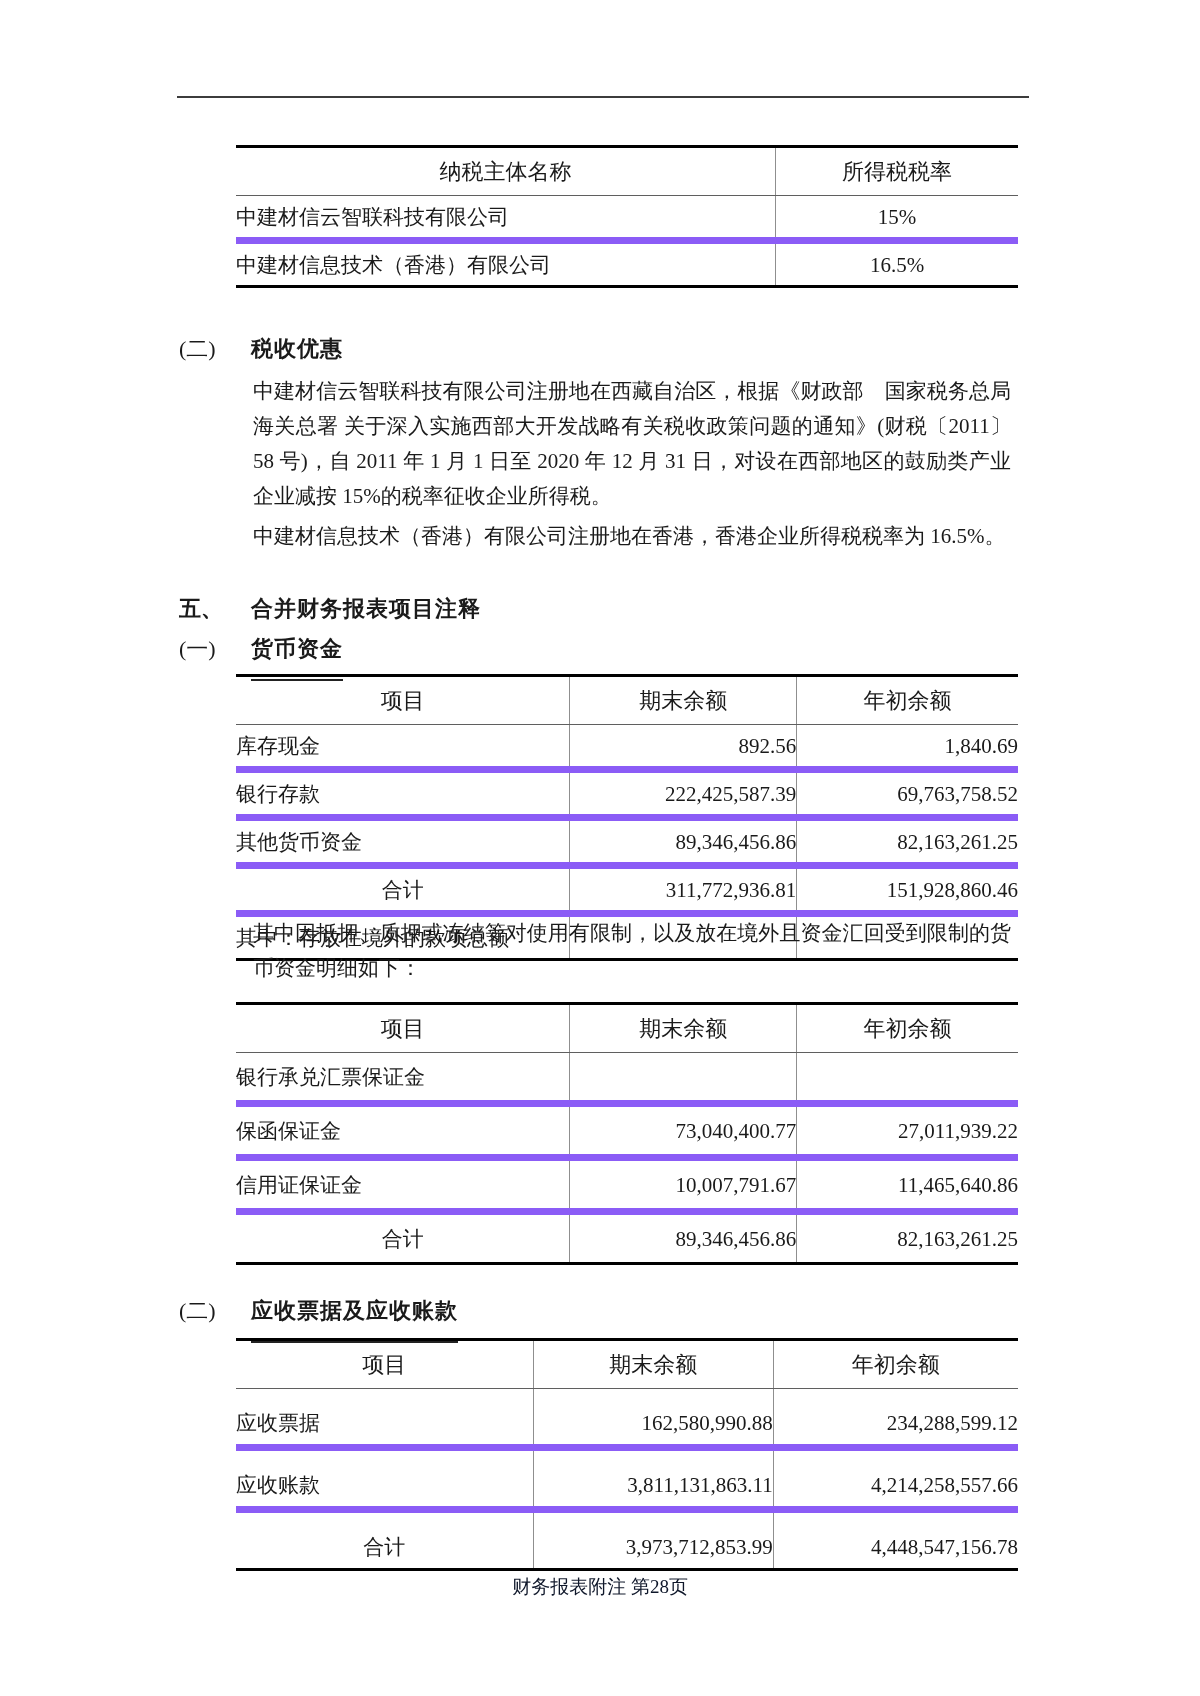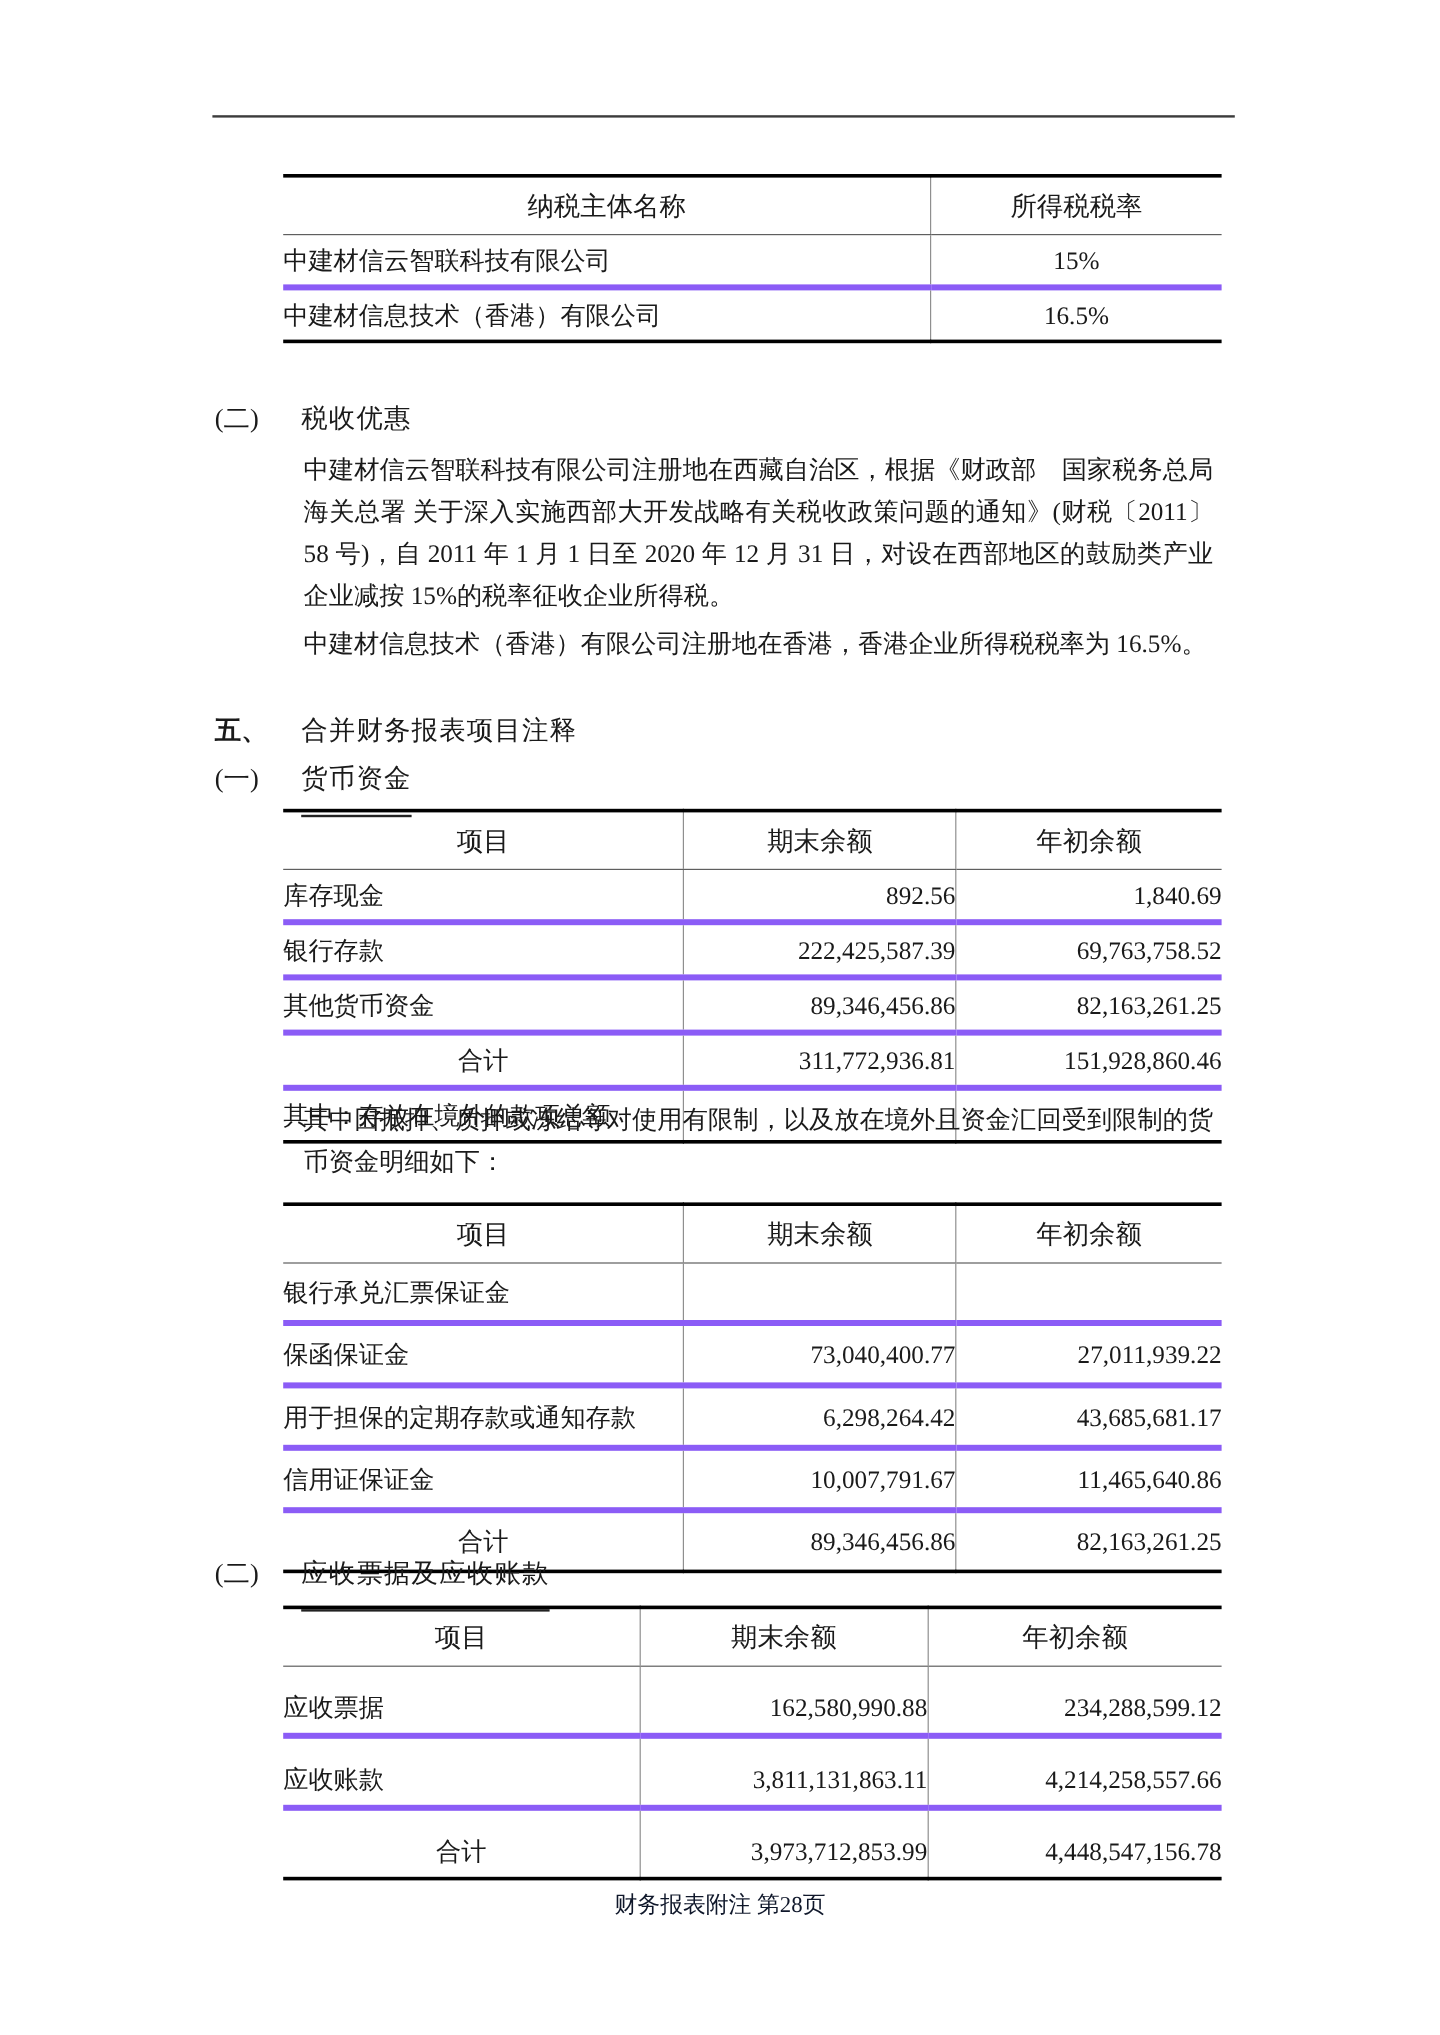--- a/index.html
+++ b/index.html
@@ -8,35 +8,35 @@
     font-family:"Liberation Serif","DejaVu Serif",serif; color:#1a1a1a;
     overflow:hidden;
   }
   .top-rule { position:absolute; top:96px; left:177px; width:852px; height:2px; background:#3c3c3c; }
 
   
   .fin { position:absolute; border-collapse:collapse; table-layout:fixed;
          border-top:3px solid #000; border-bottom:3px solid #000; left:236px; width:782px; }
   .fin th { font-weight:normal; text-align:center; border-bottom:1px solid #5f5f5f;
             padding:9px 0 8px 0; font-size:22px;margin-top:12px; }
-  .fin td { border-bottom:5px solid #8b5cf6; font-size:21px; padding:7px 0 6px 0; }
+  .fin td { border-bottom:7px solid #8b5cf6; font-size:21px; padding:7px 0 6px 0; }
   .fin tr:last-child td { border-bottom:none; }
   .vl { border-left:1px solid #8f8f8f; }
   .item { text-align:left; padding-left:14px; }
   .ctr { text-align:center; padding-left:0; }
   .num { text-align:right; padding-right:16px; }
   .num3 { text-align:right; padding-right:12px; }
   .t3 td { padding:10px 0 9px 0; }
   .t4 td { padding:20px 0 7px 0; }
 
   
   .sec { position:absolute; left:179px; display:flex; align-items:flex-start; }
   .sec-label { width:72px; font-size:22px; flex:none; }
   .sec-label.bold { font-weight:bold; }
-  .sec-title { font-size:22px; font-weight:normal; letter-spacing:1px; }
+  .sec-title { font-size:22px; font-weight:bold; letter-spacing:1px; }
   .underlined { border-bottom:2px solid #222; padding-bottom:15px;text-align:right; }
 
   
   .para { position:absolute; left:253px; width:758px; font-size:21px; line-height:35px;
           text-align:justify; }
 
   .footer { position:absolute; top:1574px; left:0; width:100%; text-align:center;
             font-size:19px; color:#0f172a; }
 </style>
 </head>
@@ -142,25 +142,20 @@
       <td class="item">银行承兑汇票保证金</td>
       <td class="vl num"></td>
       <td class="vl num3"></td>
     </tr>
     <tr>
       <td class="item">保函保证金</td>
       <td class="vl num">73,040,400.77</td>
       <td class="vl num3">27,011,939.22</td>
     </tr>
     <tr>
-      <td class="item">用于担保的定期存款或通知存款</td>
-      <td class="vl num">6,298,264.42</td>
-      <td class="vl num3">43,685,681.17</td>
-    </tr>
-    <tr>
       <td class="item">信用证保证金</td>
       <td class="vl num">10,007,791.67</td>
       <td class="vl num3">11,465,640.86</td>
     </tr>
     <tr>
       <td class="ctr">合计</td>
       <td class="vl num">89,346,456.86</td>
       <td class="vl num3">82,163,261.25</td>
     </tr>
   </tbody>

